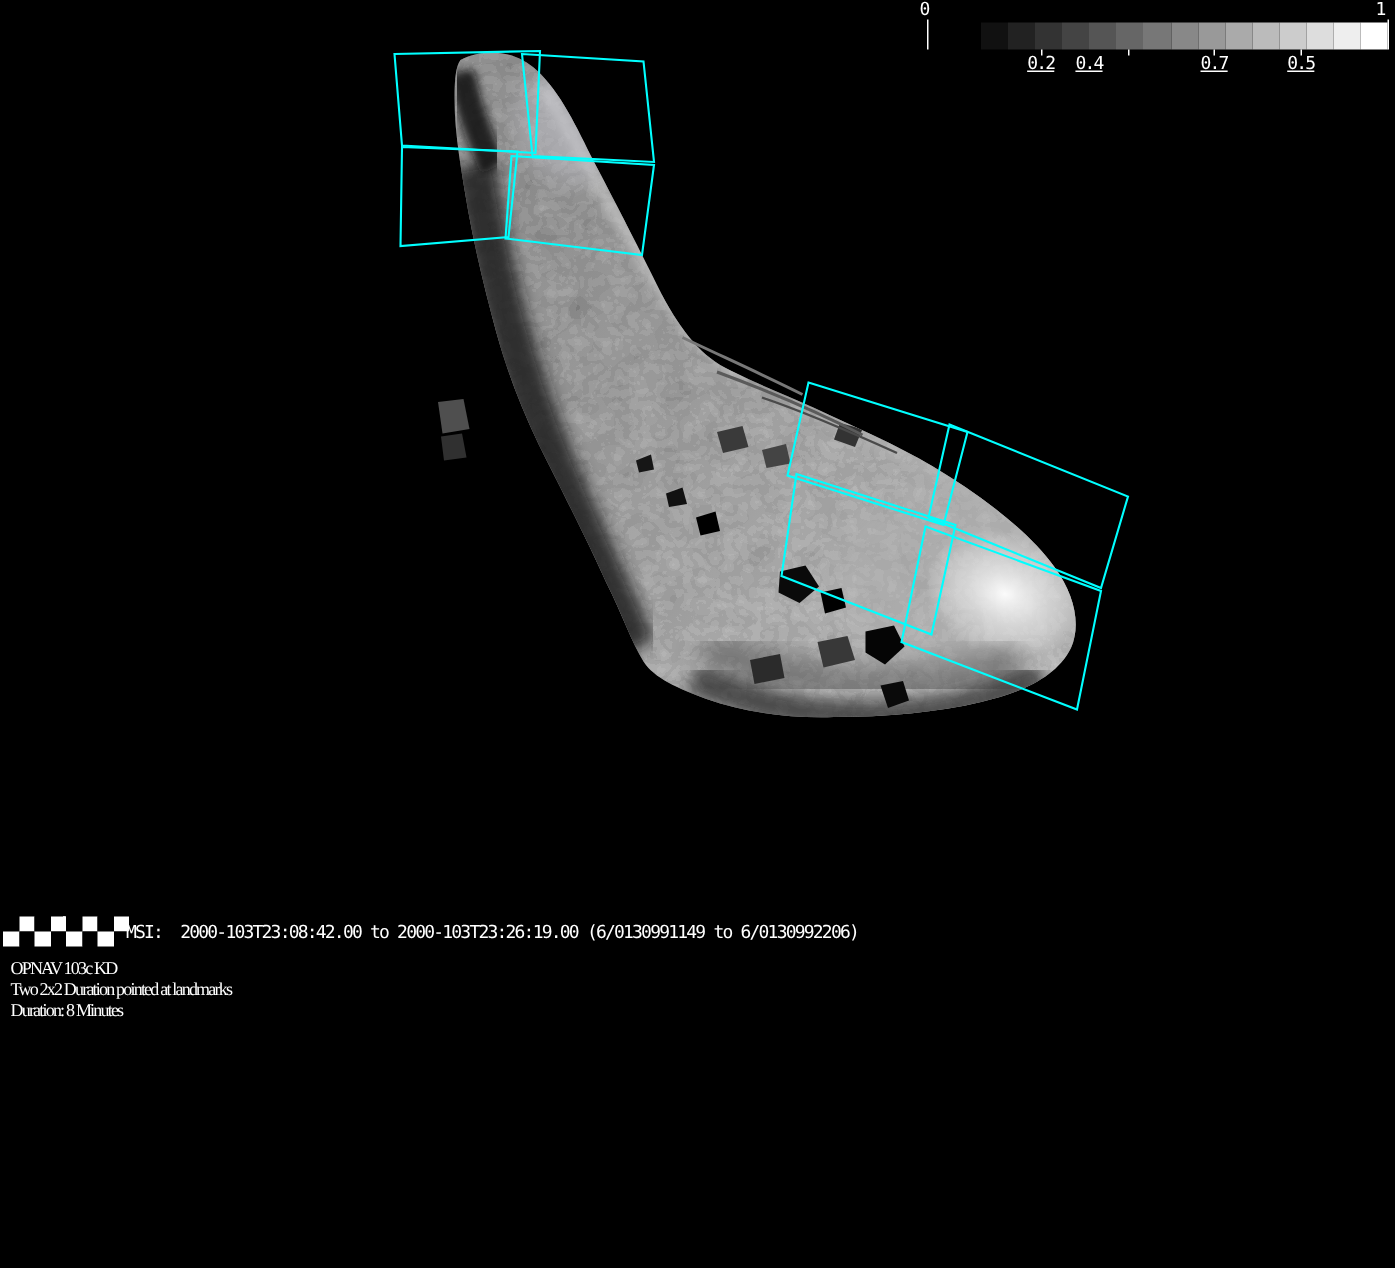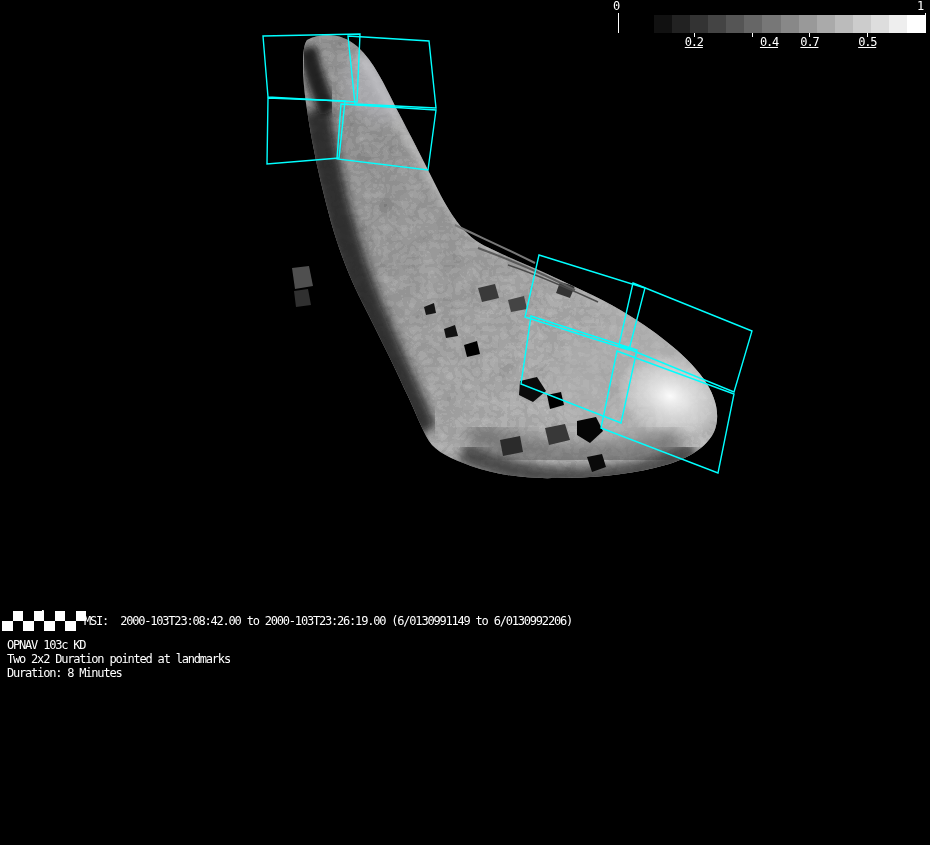--- a/index.html
+++ b/index.html
@@ -34,21 +34,21 @@
   #scalebar-label{position:absolute;left:29px;top:610px;font-weight:bold;}
   #scalebar-checker{
     position:absolute;left:2px;top:611px;
     display:grid;
     grid-template-columns:repeat(8,10.5px);
     grid-template-rows:repeat(2,10px);
   }
   
   #status-line{position:absolute;left:84px;top:615px;}
   #info-block{position:absolute;left:7px;top:638px;line-height:14px;}
-  #info-block .mono{line-height:14px;}
+  #info-block .mono{line-height:14px;font-family:Liberation Serif, serif;}
 </style>
 </head>
 <body>
 
 <svg id="scene" width="930" height="845" viewBox="0 0 930 845">
   <defs>
     <linearGradient id="bodyGrad" gradientUnits="userSpaceOnUse" x1="330" y1="120" x2="700" y2="420">
       <stop offset="0" stop-color="#787878"></stop>
       <stop offset="0.4" stop-color="#8c8c8c"></stop>
       <stop offset="0.75" stop-color="#a8a8a8"></stop>
@@ -198,21 +198,21 @@
       <div style="background: rgb(187, 187, 187); flex: 1 1 0%;"></div>
       <div style="background: rgb(204, 204, 204); flex: 1 1 0%;"></div>
       <div style="background: rgb(221, 221, 221); flex: 1 1 0%;"></div>
       <div style="background: rgb(238, 238, 238); flex: 1 1 0%;"></div>
       <div style="background: rgb(255, 255, 255); flex: 1 1 0%;"></div>
     </div>
   <div id="cb-ticks">
       <div class="cb-tickmark" style="left: 693.8px;"></div>
       <div class="cb-ticklabel mono" style="left: 693.8px;">0.2</div>
       <div class="cb-tickmark" style="left: 751.6px;"></div>
-      <div class="cb-ticklabel mono" style="left: 769px;">0.4</div>
+      <div class="cb-ticklabel mono" style="left: 726px;">0.4</div>
       <div class="cb-tickmark" style="left: 809.4px;"></div>
       <div class="cb-ticklabel mono" style="left: 809.4px;">0.7</div>
       <div class="cb-tickmark" style="left: 867.2px;"></div>
       <div class="cb-ticklabel mono" style="left: 867.2px;">0.5</div>
     </div>
 </div>
 
 <div>
   <span id="scalebar-label" class="mono">5 km</span>
   <div id="scalebar-checker">

